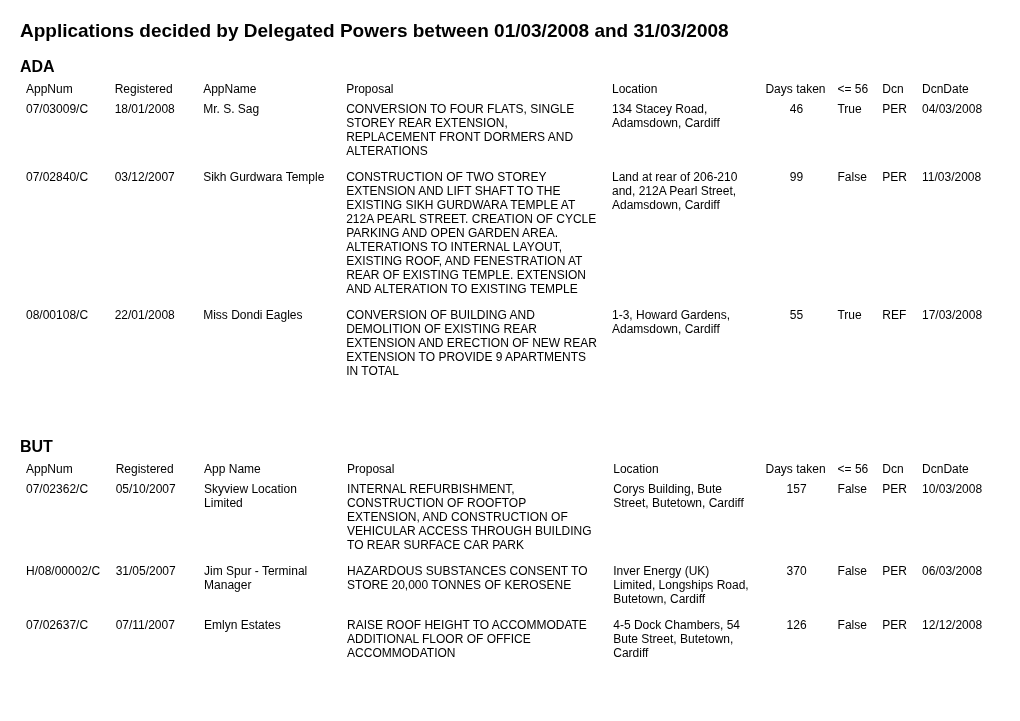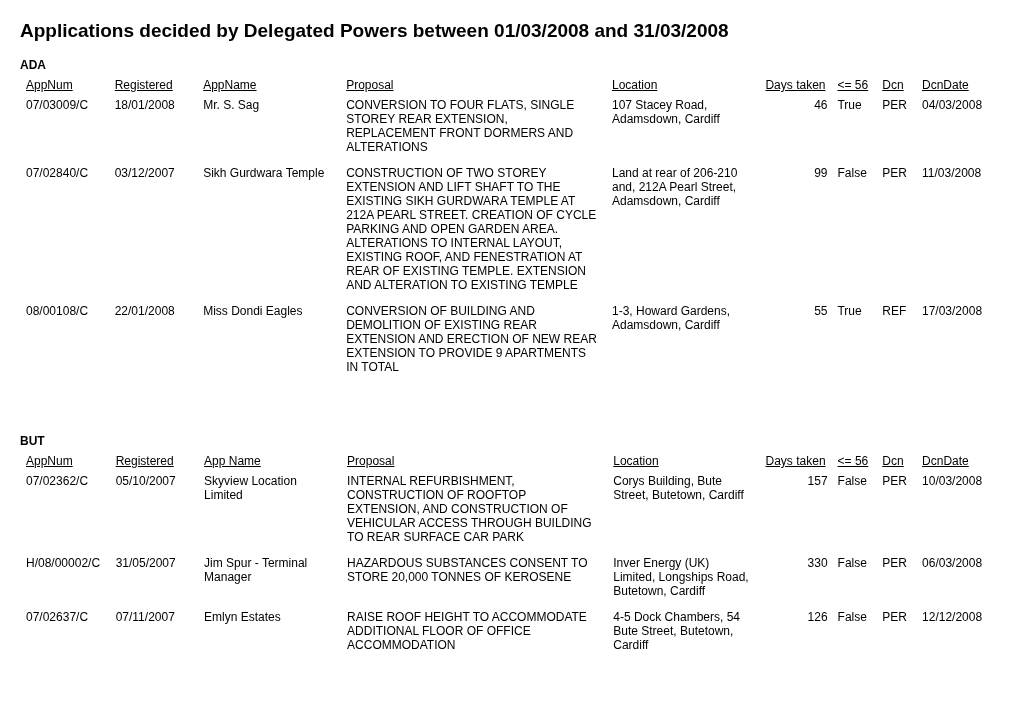--- a/index.html
+++ b/index.html
@@ -11,51 +11,50 @@
       padding: 20px;
       width: 1020px;
     }
     .page-title {
       font-size: 19px;
       font-weight: bold;
       margin-bottom: 16px;
     }
     .section-header {
       font-weight: bold;
-      font-size: 12px;
+      font-size: 16px;
       margin-bottom: 4px;
       margin-top: 10px;
     }
     table {
       width: 100%;
       border-collapse: collapse;
       margin-bottom: 20px;
     }
     thead tr th {
       text-align: left;
       font-weight: normal;
-      text-decoration: underline;
       padding: 2px 6px 4px 6px;
       vertical-align: bottom;
       white-space: nowrap;
     }
     tbody tr td {
       padding: 2px 6px;
       vertical-align: top;
     }
     .col-appnum { width: 90px; }
     .col-registered { width: 90px; }
     .col-appname { width: 150px; }
     .col-proposal { width: 280px; }
     .col-location { width: 160px; }
     .col-days { width: 70px; text-align: center; }
     .col-le56 { width: 45px; }
     .col-dcn { width: 40px; }
     .col-dcndate { width: 85px; }
-    .days-val { text-align: right; padding-right: 4px; }
+    .days-val { padding-right: 4px; }
     .spacer-row td { height: 8px; }
     .section-gap { height: 20px; }
   </style>
 </head>
 <body>
 
 <div class="page-title">Applications decided by Delegated Powers between 01/03/2008 and 31/03/2008</div>
 
 <div id="sections-container">
     <div class="section-header">ADA</div>
@@ -72,21 +71,21 @@
           <th class="col-dcn">Dcn</th>
           <th class="col-dcndate">DcnDate</th>
         </tr>
       </thead>
       <tbody>
         <tr>
           <td class="col-appnum">07/03009/C</td>
           <td class="col-registered">18/01/2008</td>
           <td class="col-appname">Mr. S. Sag</td>
           <td class="col-proposal">CONVERSION TO FOUR FLATS, SINGLE STOREY REAR EXTENSION, REPLACEMENT FRONT DORMERS AND ALTERATIONS</td>
-          <td class="col-location">107 Stacey Road, Adamsdown, Cardiff</td>
+          <td class="col-location">134 Stacey Road, Adamsdown, Cardiff</td>
           <td class="col-days days-val">46</td>
           <td class="col-le56">True</td>
           <td class="col-dcn">PER</td>
           <td class="col-dcndate">04/03/2008</td>
         </tr>
         <tr class="spacer-row">
           <td colspan="9"></td>
         </tr>
         <tr>
           <td class="col-appnum">07/02840/C</td>
@@ -148,21 +147,21 @@
         </tr>
         <tr class="spacer-row">
           <td colspan="9"></td>
         </tr>
         <tr>
           <td class="col-appnum">H/08/00002/C</td>
           <td class="col-registered">31/05/2007</td>
           <td class="col-appname">Jim Spur - Terminal Manager</td>
           <td class="col-proposal">HAZARDOUS SUBSTANCES CONSENT TO STORE 20,000 TONNES OF KEROSENE</td>
           <td class="col-location">Inver Energy (UK) Limited, Longships Road, Butetown, Cardiff</td>
-          <td class="col-days days-val">330</td>
+          <td class="col-days days-val">370</td>
           <td class="col-le56">False</td>
           <td class="col-dcn">PER</td>
           <td class="col-dcndate">06/03/2008</td>
         </tr>
         <tr class="spacer-row">
           <td colspan="9"></td>
         </tr>
         <tr>
           <td class="col-appnum">07/02637/C</td>
           <td class="col-registered">07/11/2007</td>

